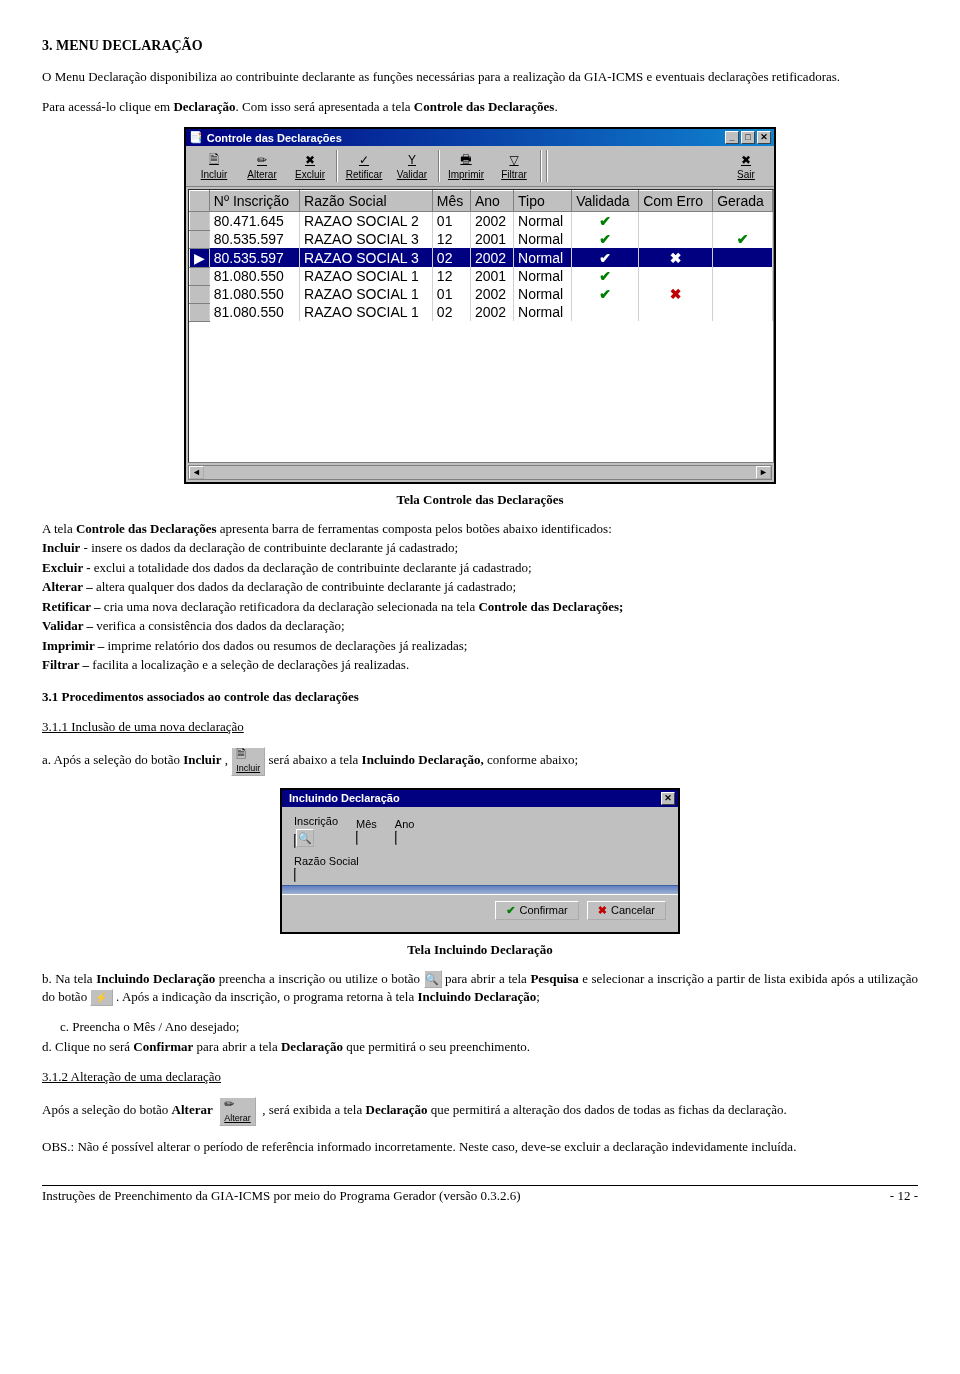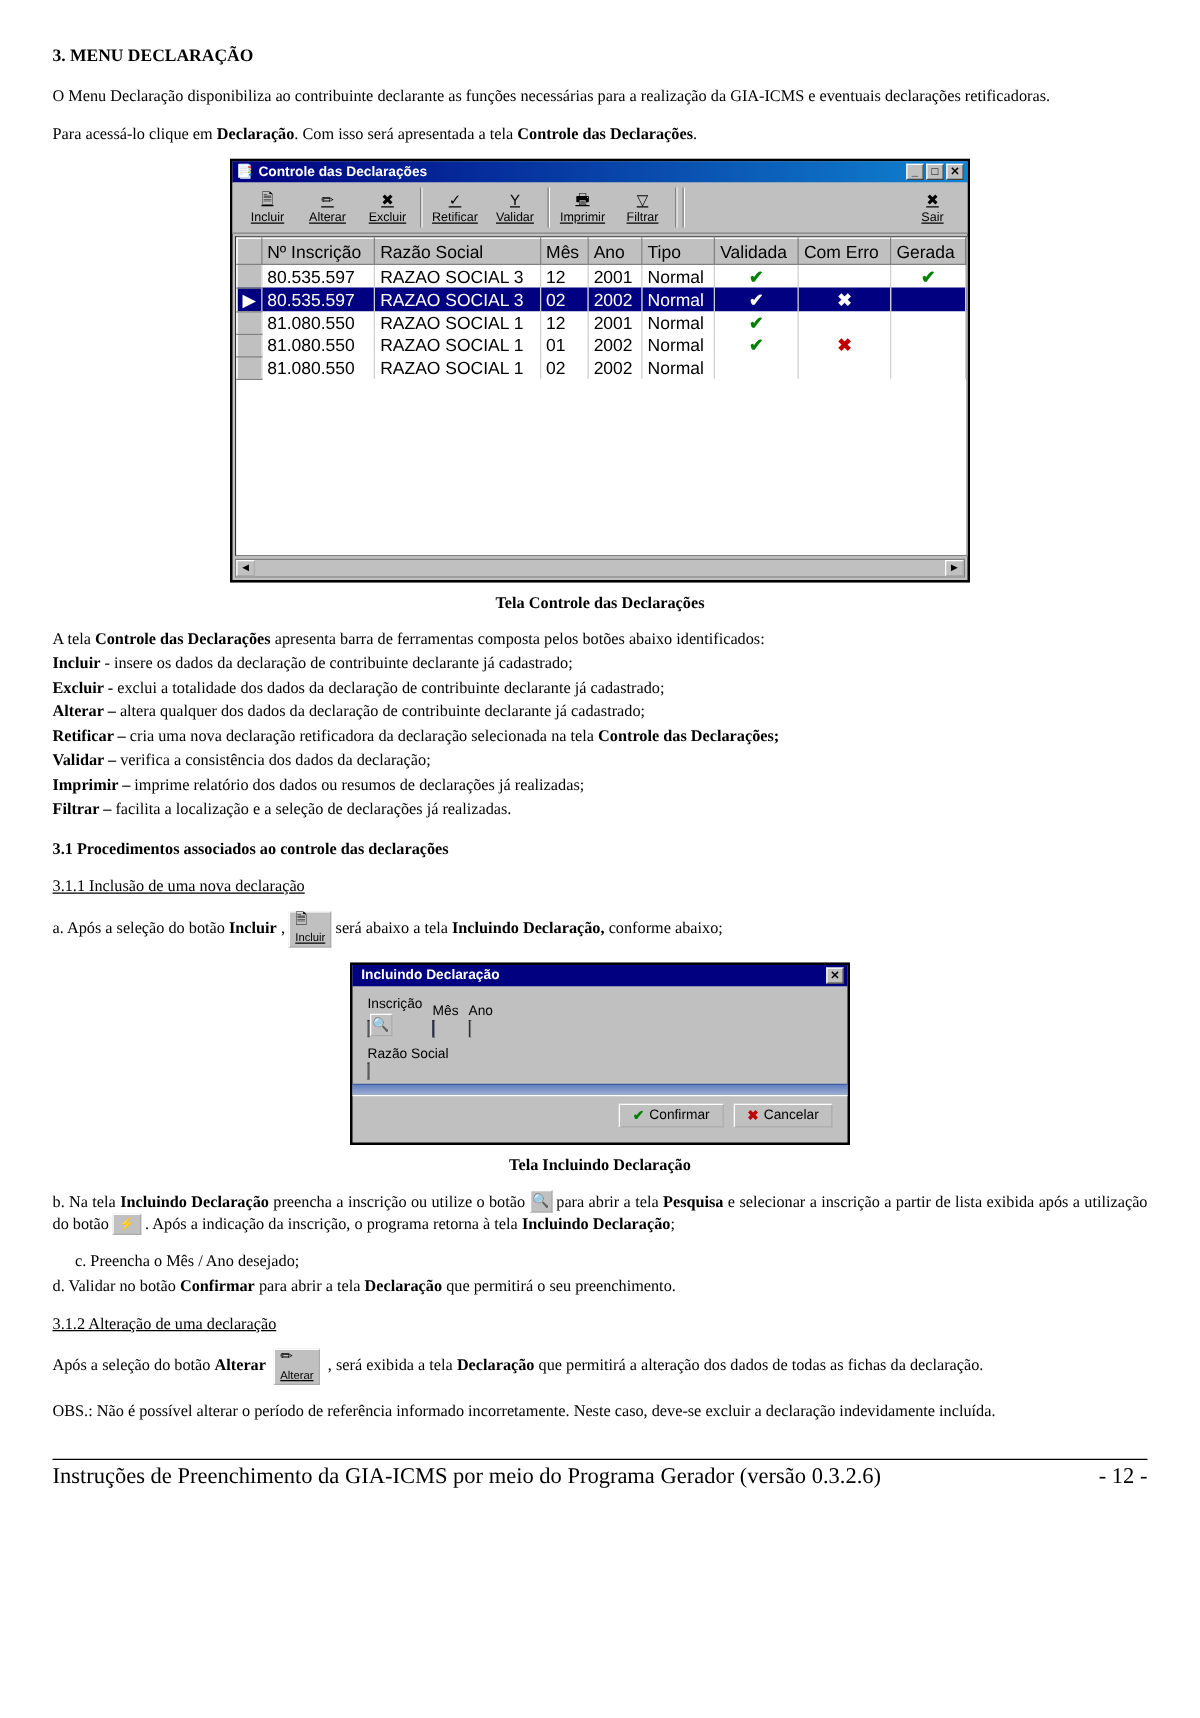--- a/index.html
+++ b/index.html
@@ -30,41 +30,41 @@
   .rowhead { width: 12px; background:#c0c0c0; border:1px solid #808080; border-top-color:#fff; border-left-color:#fff; }
   .gridspace { height: 140px; background:#fff; }
   .scrollh { height: 15px; background:#c0c0c0; border:1px solid #808080; margin:0 2px 2px 2px; display:flex; }
   .sarrow { width:15px; background:#c0c0c0; border:1px outset #fff; font-size:9px; text-align:center; }
   .sbar { flex:1; background:#c0c0c0; }
 
   
   .dlg { display:inline-block; border:2px solid #000; background:#c0c0c0; font-family: Tahoma, Arial, sans-serif; font-size:11px; text-align:left; width: 400px; }
   .dlg .titlebar { background: #000080; }
   .dlg-body { padding: 8px 12px 10px 12px; }
-  .dlg-row { display:flex; gap: 8px; margin-bottom: 8px; align-items:flex-end; }
+  .dlg-row { display:flex; gap: 18px; margin-bottom: 8px; align-items:center; }
   .dlg-field label { display:block; font-size:11px; margin-bottom:2px; }
   .dlg-input { background:#fff; border:1px inset #808080; height:18px; }
   .dlg-input.insc { width: 90px; }
   .dlg-input.mes { width: 36px; background:#000080; }
   .dlg-input.ano { width: 50px; }
   .dlg-input.rz { width: 360px; }
   .dlg-sep { height: 10px; border-top: 1px solid #4060a0; border-bottom: 1px solid #fff; margin: 4px -12px 6px -12px; background: linear-gradient(#6080c0, #a0b0d0); }
   .dlg-btns { display:flex; justify-content:flex-end; gap:8px; padding:0 0 2px 0; }
   .dlg-btn { background:#c0c0c0; border:1px outset #fff; padding:2px 10px; font-size:11px; display:flex; align-items:center; gap:4px; }
   .dlg-btn .ok { color:#008000; font-weight:bold; }
   .dlg-btn .no { color:#c00000; font-weight:bold; }
   .lens { display:inline-block; width:18px; height:18px; border:1px outset #fff; background:#c0c0c0; font-size:11px; text-align:center; line-height:16px; vertical-align:bottom; }
 
   
   .inline-ico { display:inline-block; border:1px outset #fff; background:#c0c0c0; font-family:Tahoma,Arial,sans-serif; font-size:10px; padding:0 4px 1px 4px; vertical-align:middle; }
   .inline-ico .ico-top { font-size:12px; line-height:10px; }
   .inline-ico .ico-lbl { font-size:9px; text-decoration:underline; display:block; }
 
   .list-block p { margin-bottom: 2px; }
-  .footer { border-top: 1px solid #000; margin-top: 30px; padding-top: 2px; display:flex; justify-content:space-between; font-size:18px; }
+  .footer { border-top: 1px solid #000; margin-top: 30px; padding-top: 2px; display:flex; justify-content:space-between; font-size:13px; }
 </style>
 </head>
 <body>
 
 <div class="h2">3. MENU DECLARAÇÃO</div>
 
 <p>O Menu Declaração disponibiliza ao contribuinte declarante as funções necessárias para a realização da GIA-ICMS e eventuais declarações retificadoras.</p>
 
 <p>
   <span>Para acessá-lo clique em </span><span class="bold">Declaração</span><span>. Com isso será apresentada a tela </span><span class="bold">Controle das Declarações</span><span>.</span>
@@ -127,20 +127,31 @@
               <th>Razão Social</th>
               <th>Mês</th>
               <th>Ano</th>
               <th>Tipo</th>
               <th>Validada</th>
               <th>Com Erro</th>
               <th>Gerada</th>
             </tr>
           </thead>
       <tbody id="gbody">
+            <tr>
+              <td class="rowhead"></td>
+              <td>80.471.645</td>
+              <td>RAZAO SOCIAL 2</td>
+              <td>01</td>
+              <td>2002</td>
+              <td>Normal</td>
+              <td class="mark">✔</td>
+              <td class="mark-x"></td>
+              <td class="mark"></td>
+            </tr>
             <tr>
               <td class="rowhead"></td>
               <td>80.535.597</td>
               <td>RAZAO SOCIAL 3</td>
               <td>12</td>
               <td>2001</td>
               <td>Normal</td>
               <td class="mark">✔</td>
               <td class="mark-x"></td>
               <td class="mark">✔</td>
@@ -271,21 +282,21 @@
 
 <p style="text-align:justify;">
   <span>b. Na tela </span><span class="bold">Incluindo Declaração</span><span> preencha a inscrição ou utilize o botão </span>
   <span class="lens">🔍</span>
   <span> para abrir a tela </span><span class="bold">Pesquisa</span><span> e selecionar a inscrição a partir de lista exibida após a utilização do botão </span>
   <span class="inline-ico" style="padding:1px 4px;">⚡</span>
   <span>. Após a indicação da inscrição, o programa retorna à tela </span><span class="bold">Incluindo Declaração</span><span>;</span>
 </p>
 <p style="margin-bottom:2px;margin-left:18px;">c. Preencha o Mês / Ano desejado;</p>
 <p>
-  <span>d. Validar no botão </span><span class="bold">Confirmar</span><span> para abrir a tela </span><span class="bold">Declaração</span><span> que permitirá o seu preenchimento.</span>
+  <span>d. Clique no será </span><span class="bold">Confirmar</span><span> para abrir a tela </span><span class="bold">Declaração</span><span> que permitirá o seu preenchimento.</span>
 </p>
 
 <p><span class="underline">3.1.2 Alteração de uma declaração</span></p>
 
 <p style="text-align:justify;">
   <span>Após a seleção do botão </span><span class="bold">Alterar</span>&nbsp;
   <span class="inline-ico"><span class="ico-top">✏</span><span class="ico-lbl">Alterar</span></span>
   &nbsp;<span>, será exibida a tela </span><span class="bold">Declaração</span><span> que permitirá a alteração dos dados de todas as fichas da declaração.</span>
 </p>
 

